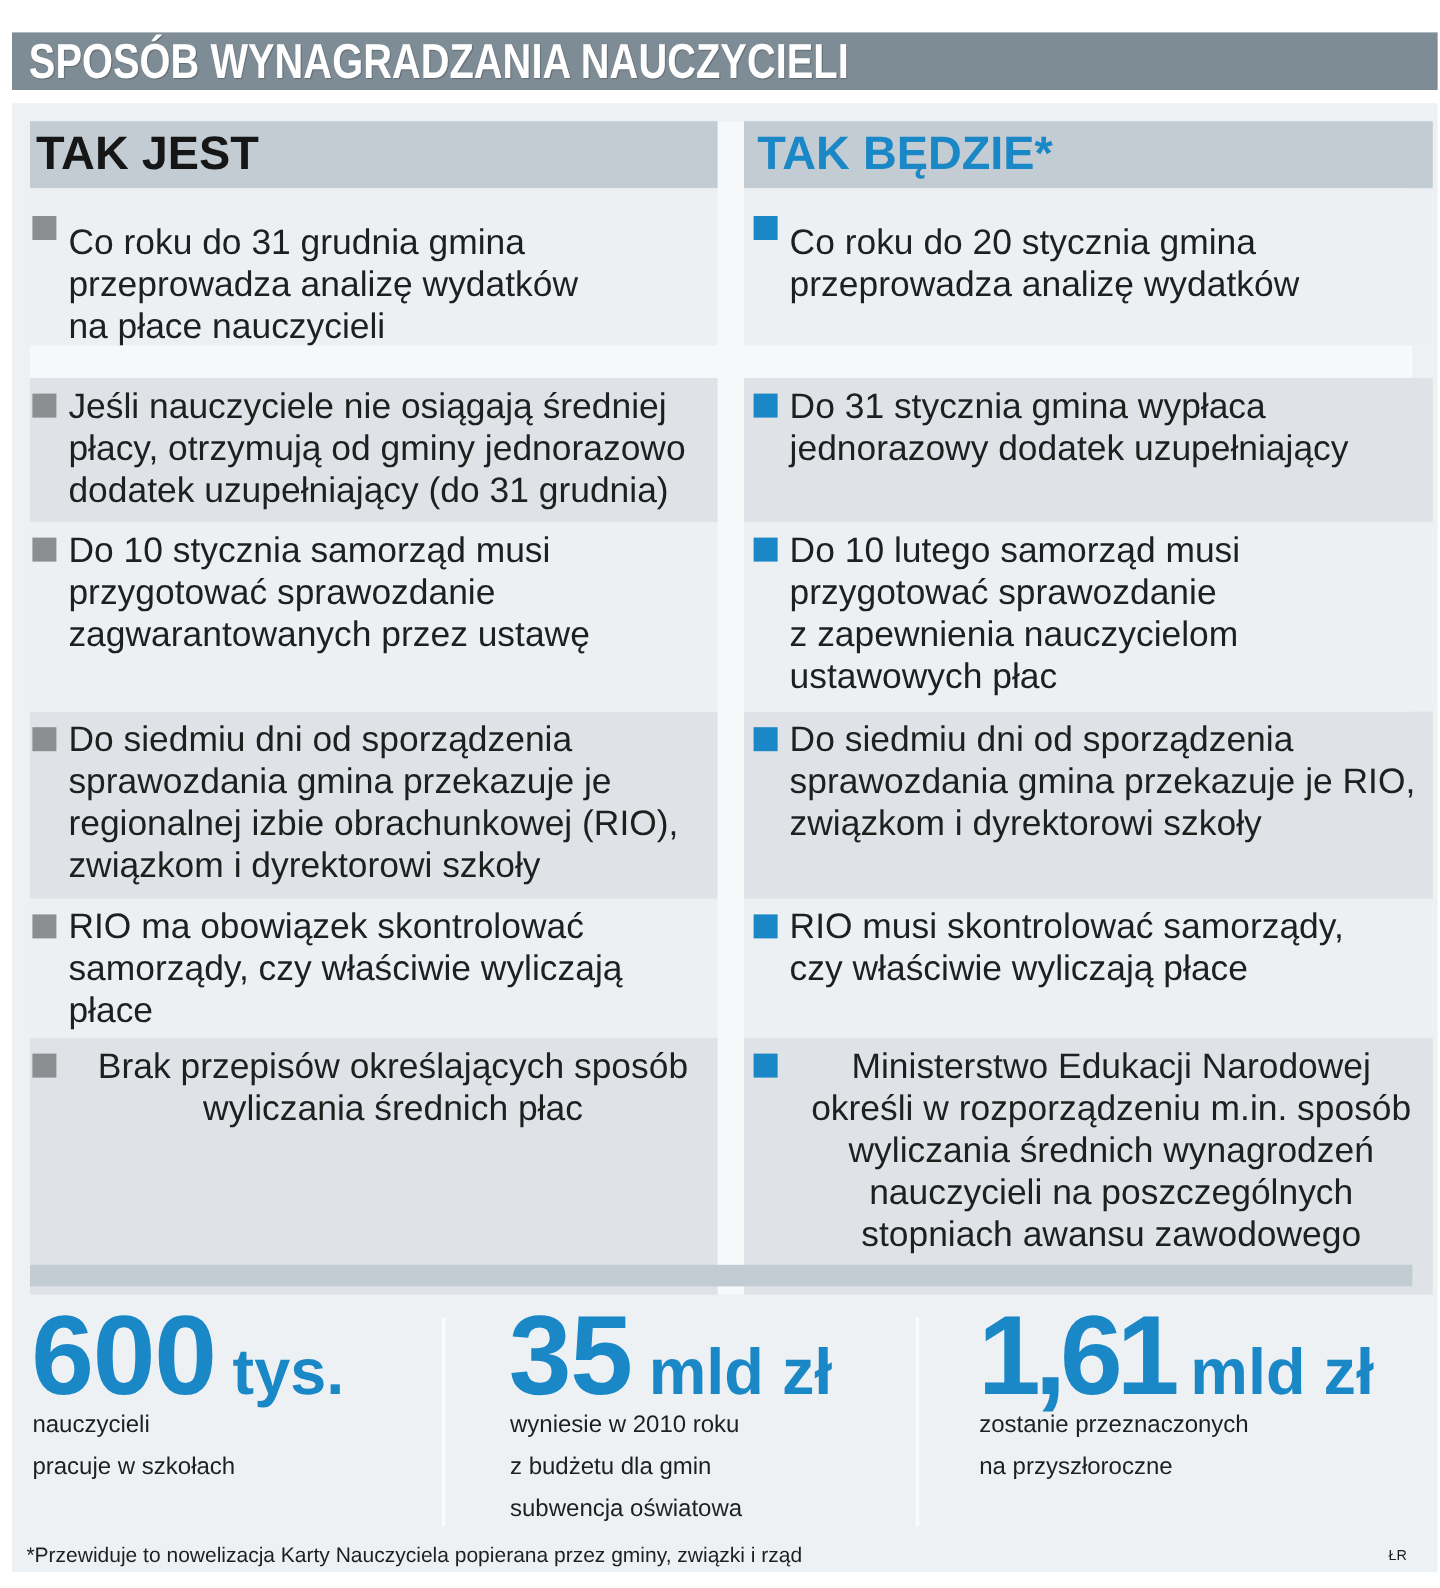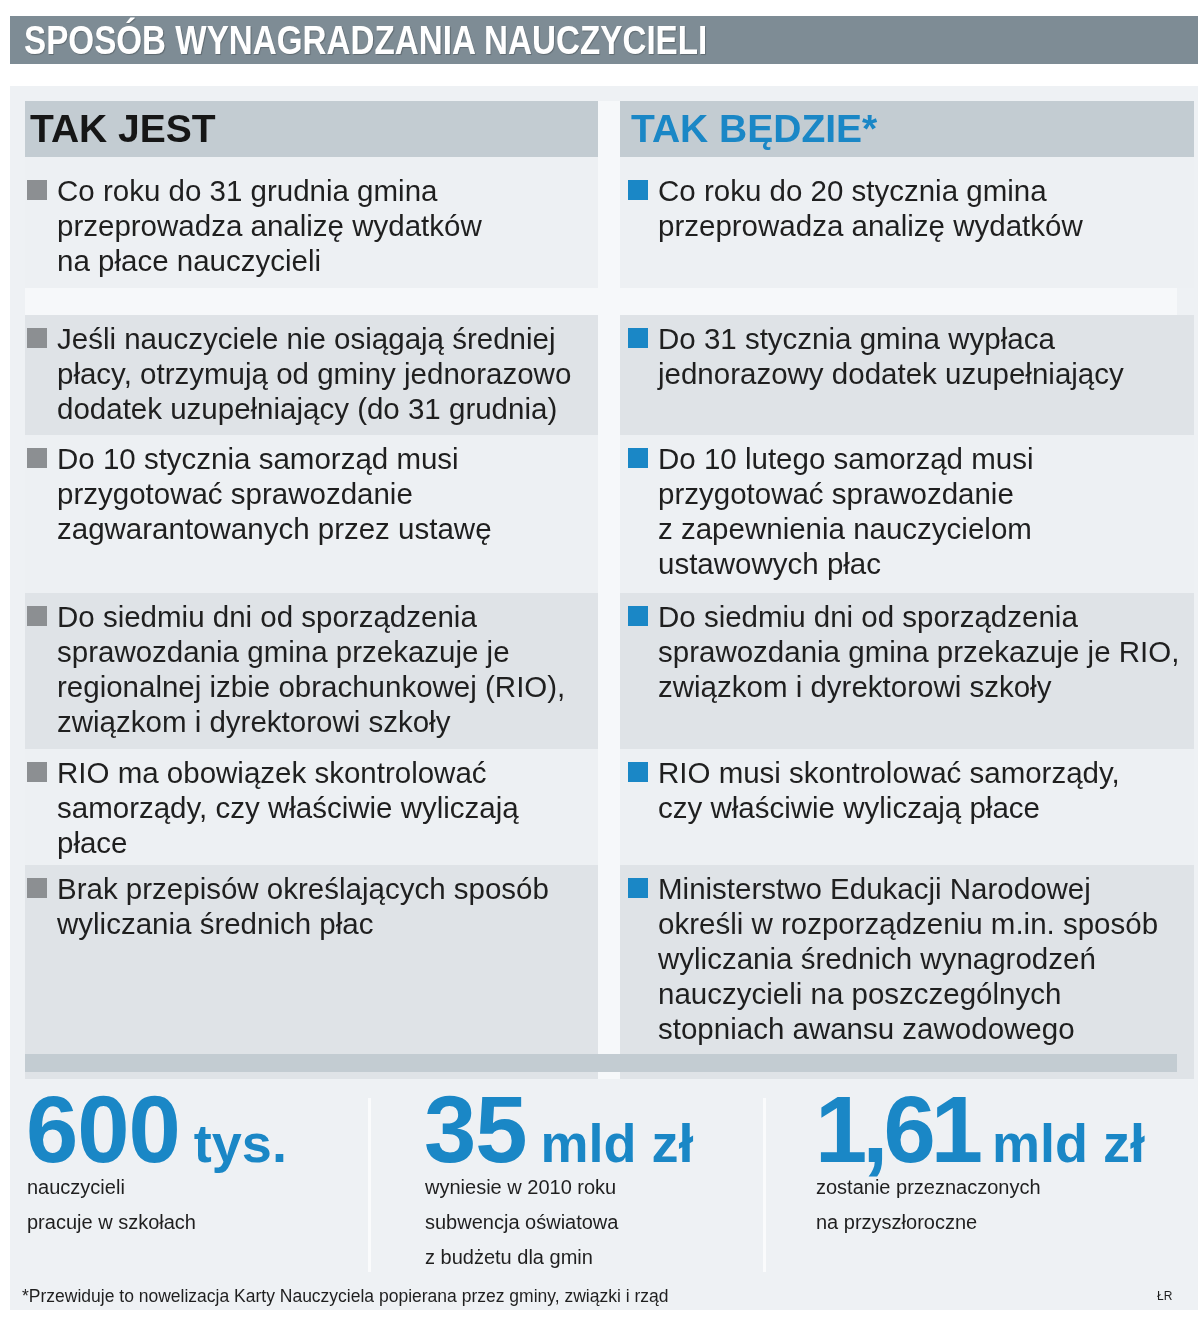--- a/index.html
+++ b/index.html
@@ -14,21 +14,21 @@
     --bullet-gray:#8c8f92;
   }
   html,body{margin:0;padding:0;}
   body{
     width:1200px;height:1323px;position:relative;overflow:hidden;
     background:#ffffff;
     font-family:"Liberation Sans", sans-serif;
     color:var(--text);
   }
   .title-bar{
-    position:absolute;left:10px;top:16px;width:1188px;height:48px;
+    position:absolute;left:10px;top:27px;width:1188px;height:48px;
     background:var(--title-bg);
   }
   .title-text{
     position:absolute;left:14px;top:0;
     font-size:41px;font-weight:bold;line-height:48px;color:#fff;
     white-space:nowrap;transform:scaleX(.81);transform-origin:left center;
     text-shadow:1px 1px 1px rgba(0,0,0,.25);
   }
   .panel{
     position:absolute;left:10px;top:86px;width:1188px;height:1224px;
@@ -48,27 +48,27 @@
   .cell{
     position:relative;box-sizing:border-box;padding-top:6px;
     font-size:29.5px;line-height:35px;
   }
   .cell.left{padding-left:32px;}
   .cell.right{padding-left:38px;}
   .cell .ln{display:block;white-space:nowrap;}
   .bullet{position:absolute;width:20px;height:20px;top:13px;}
   .cell.left .bullet{left:2px;background:var(--bullet-gray);}
   .cell.right .bullet{left:8px;background:var(--accent);}
-  .r0{height:131px;background:var(--row-light);padding-top:16px;}
+  .r0{height:131px;background:var(--row-light);padding-top:28px;}
   .r0 .bullet{top:23px;}
   .r1{height:120px;background:var(--row-dark);margin-top:27px;}
   .r2{height:158px;background:var(--row-light);}
   .r3{height:156px;background:var(--row-dark);}
   .r4{height:116px;background:var(--row-light);}
-  .r5{height:214px;background:var(--row-dark);}
+  .r5{height:214px;background:var(--row-dark);text-align:center;}
   .bottom-bar{
     position:absolute;left:25px;top:1054px;width:1152px;height:18px;
     background:var(--header-bg);
   }
   .stat{position:absolute;top:1083px;width:340px;height:200px;}
   .stat-figure{
     position:absolute;left:0;top:0;white-space:nowrap;
     color:var(--accent);font-weight:bold;line-height:94px;text-align:center;
   }
   .stat-value{font-size:94px;letter-spacing:-1px;}
@@ -196,22 +196,22 @@
 </div>
 
 <div class="stat-divider" style="left:368px;"></div>
 
 <div class="stat" style="left:424px;">
   <div class="stat-figure">
     <span class="stat-value">35</span><span class="stat-unit">mld zł</span>
   </div>
   <div class="stat-desc">
     <span class="ln">wyniesie w 2010 roku</span>
+    <span class="ln">z budżetu dla gmin</span>
     <span class="ln">subwencja oświatowa</span>
-    <span class="ln">z budżetu dla gmin</span>
   </div>
 </div>
 
 <div class="stat-divider" style="left:763px;"></div>
 
 <div class="stat" style="left:815px;">
   <div class="stat-figure">
     <span class="stat-value tight">1,61</span><span class="stat-unit">mld zł</span>
   </div>
   <div class="stat-desc">

